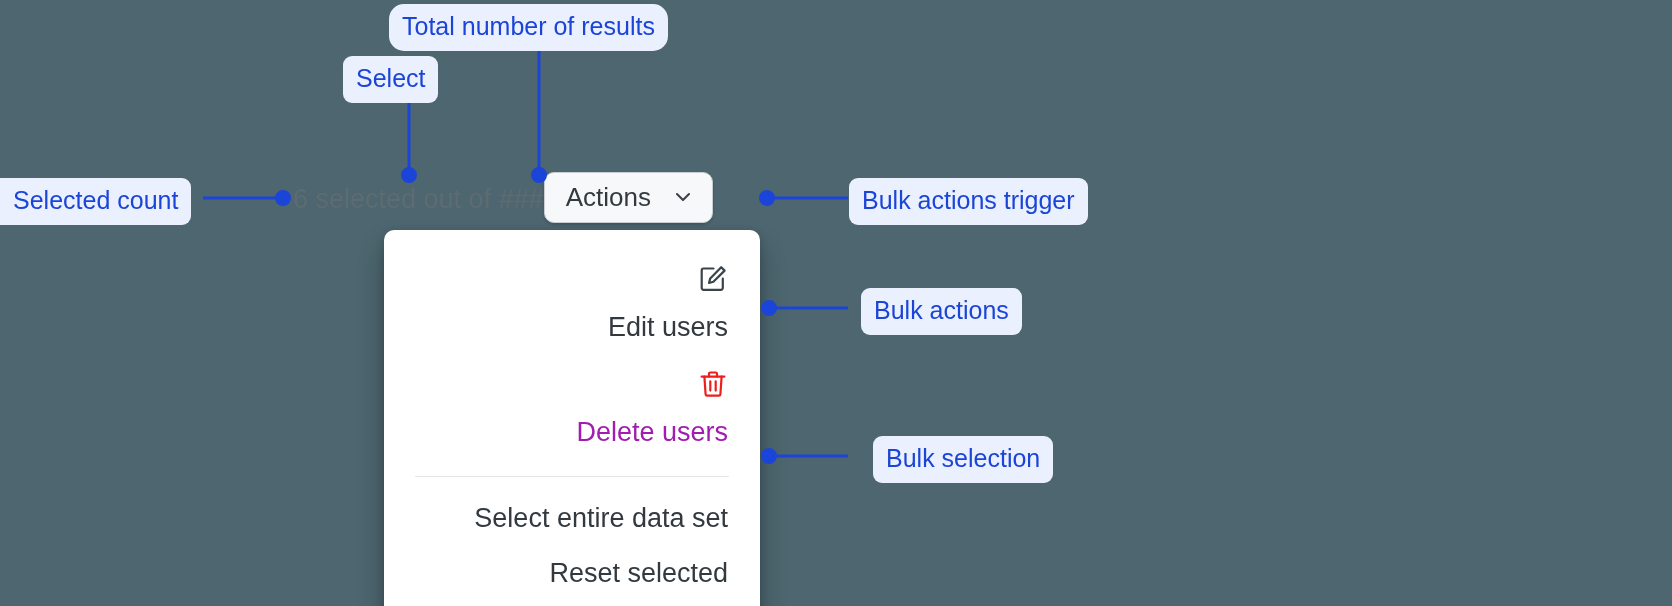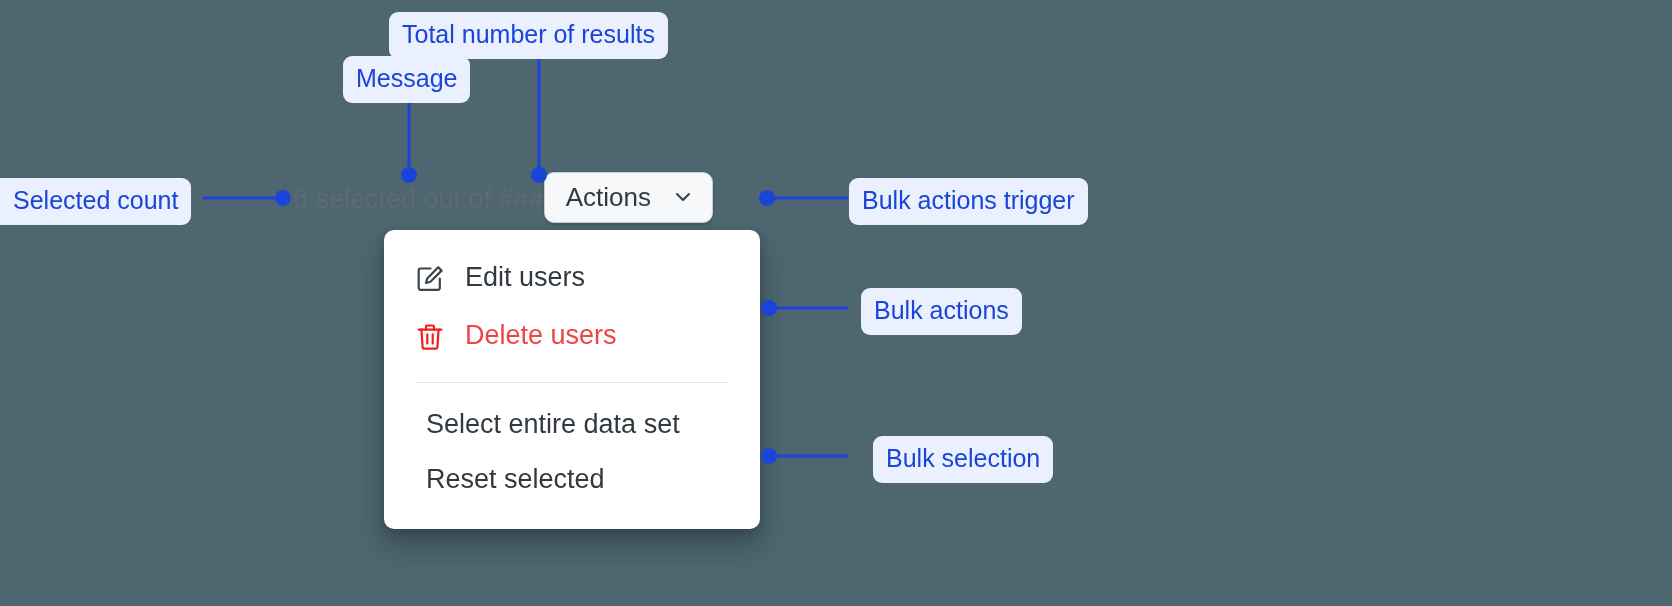--- a/index.html
+++ b/index.html
@@ -103,39 +103,40 @@
     width: 376px;
     background: #ffffff;
     border-radius: 10px;
     padding: 20px 0 22px 0;
     box-shadow: 0 16px 26px rgba(12,18,24,0.30), 0 3px 8px rgba(12,18,24,0.18);
     z-index: 3;
     box-sizing: border-box;
   }
   .menu-item {
     display: flex;
-    align-items: flex-start;
+    align-items: flex-end;
     gap: 20px;
     padding: 14px 32px 14px 31px;
     font-size: 27px;
     line-height: 1;
     color: #323a40;
     cursor: pointer;
     box-sizing: border-box;
+    flex-direction: column;
   }
   .menu-item .mi-icon {
     width: 30px;
     height: 30px;
     display: inline-flex;
     align-items: center;
     justify-content: center;
     flex: 0 0 30px;
   }
   .menu-item.danger {
-    color: #ef4444;
+    color: #a21caf;
   }
   .menu-item.no-icon {
     padding-left: 42px;
   }
   #menu-divider {
     height: 1px;
     background: #e3e5e7;
     margin: 16px 31px 14px 31px;
   }
 </style>
@@ -160,23 +161,23 @@
       <circle cx="767" cy="198" r="6.5"></circle>
 
       <line x1="848" y1="308" x2="770" y2="308"></line>
       <circle cx="769" cy="308" r="6.5"></circle>
 
       <line x1="848" y1="456" x2="770" y2="456"></line>
       <circle cx="769" cy="456" r="6.5"></circle>
     </g>
   </svg>
 
-  <div class="pill" style="left:389px; top:12px;">Total number of results</div>
-
-  <div class="pill" style="left:343px; top:56px;">Message</div>
+  <div class="pill" style="left:389px; top:4px;border-radius:15px;">Total number of results</div>
+
+  <div class="pill" style="left:343px; top:56px;">Select</div>
 
   <div class="pill clip-left" style="left:0px; top:178px;">Selected count</div>
 
   <div class="pill" style="left:849px; top:178px;">Bulk actions trigger</div>
 
   <div class="pill" style="left:849px; top:288px;margin-left:12px;">Bulk actions</div>
 
   <div class="pill" style="left:873px; top:436px;">Bulk selection</div>
 
   <div id="widget">

